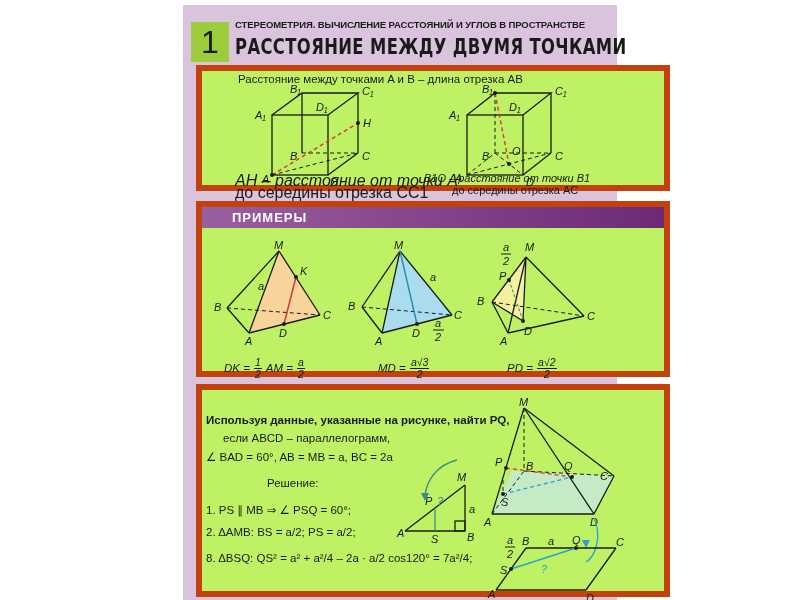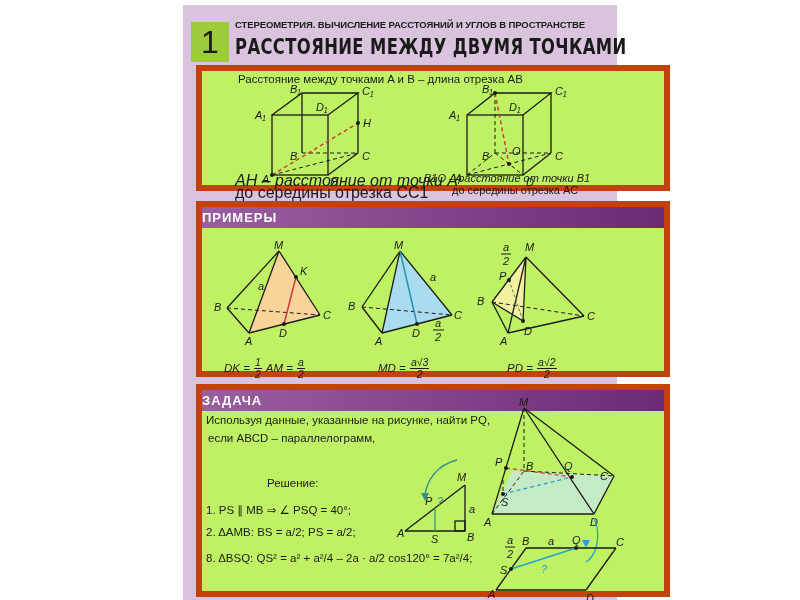--- a/index.html
+++ b/index.html
@@ -6,21 +6,21 @@
   html, body { width: 800px; height: 600px; background: #ffffff; overflow: hidden; }
   body { font-family: "Liberation Sans", sans-serif; color: #1a1a1a; position: relative; }
   .poster { position: absolute; left: 183px; top: 5px; width: 434px; height: 595px; background: #d9c3dd; }
   .num-box { position: absolute; left: 8px; top: 17px; width: 38px; height: 40px; background: #9ccb3c; font-size: 32px; display: flex; align-items: center; justify-content: center; color: #1a1a1a; }
   .subtitle { position: absolute; left: 52px; top: 14px; font-size: 9.5px; font-weight: bold; letter-spacing: -0.1px; color: #1a1a1a; white-space: nowrap; }
   .title { position: absolute; left: 52px; top: 30px; font-size: 21px; font-weight: bold; transform: scaleX(0.78); transform-origin: left; letter-spacing: 0.5px; color: #1a1a1a; white-space: nowrap; font-family: "DejaVu Sans", sans-serif; }
   .panel { position: absolute; left: 13px; width: 474px; background: #bef264; border: 6px solid #c2410c; }
   .p1 { top: 60px; height: 126px; }
   .p2 { top: 196px; height: 176px; }
   .p3 { top: 379px; height: 213px; }
-  .band { height: 21px; background: linear-gradient(90deg, #9a5fa0, #6c2a75); color: #ffffff; font-weight: bold; font-size: 13px; padding-left: 0; line-height: 21px; letter-spacing: 1px; }
+  .band { height: 21px; background: linear-gradient(90deg, #9a5fa0, #6c2a75); color: #ffffff; font-weight: bold; font-size: 13px; padding-left: 30px; line-height: 21px; letter-spacing: 1px; }
   .txt { position: absolute; font-size: 11.5px; white-space: nowrap; color: #1a1a1a; }
   .it { font-style: italic; }
   svg { position: absolute; overflow: visible; }
   svg text { font-family: "Liberation Sans", sans-serif; font-size: 11px; font-style: italic; fill: #1a1a1a; }
   .frac { display: inline-flex; flex-direction: column; align-items: center; vertical-align: middle; font-size: 10.5px; line-height: 11px; margin: 0 1px; }
   .frac .n { border-bottom: 1px solid #1a1a1a; padding: 0 1px; }
 </style>
 </head>
 <body>
 
@@ -186,25 +186,25 @@
     <div class="txt it" style="left:305px;top:150px;">
       <span>PD =</span>
       <span class="frac">
           <span class="n">a√2</span>
           <span>2</span>
         </span>
     </div>
   </div>
 
   <div class="panel p3">
-    <div class="band">ЗАДАЧА</div>
-    <div class="txt" style="left:4px;top:24px;">Используя данные, указанные на рисунке, найти PQ,</div>
-    <div class="txt" style="left:6px;top:42px;text-align:right;">если  ABCD – параллелограмм,</div>
+    <div class="txt" style="left:4px;top:24px;font-weight:bold;">Используя данные, указанные на рисунке, найти PQ,</div>
+    <div class="txt" style="left:21px;top:42px;text-align:right;">если  ABCD – параллелограмм,</div>
+    <div class="txt" style="left:4px;top:60px;">∠ BAD = 60°, AB = MB = a, BC = 2a</div>
     <div class="txt" style="left:65px;top:87px;">Решение:</div>
-    <div class="txt" style="left:4px;top:113px;">1. PS ∥ MB ⇒ ∠ PSQ = 40°;</div>
+    <div class="txt" style="left:4px;top:113px;">1. PS ∥ MB ⇒ ∠ PSQ = 60°;</div>
     <div class="txt" style="left:4px;top:136px;">2. ΔAMB:  BS = a/2; PS = a/2;</div>
     <div class="txt" style="left:4px;top:162px;">8. ΔBSQ:  QS² = a² + a²/4 – 2a · a/2 cos120° = 7a²/4;</div>
 
     <svg width="90" height="80" style="left:195px;top:65px;">
       <path d="M60,5 C40,10 30,25 28,40" stroke="#3a8c8c" stroke-width="1.3" fill="none"></path>
       <polygon points="24,38 32,38 28,46" fill="#3a8c8c"></polygon>
       <g stroke="#1a1a1a" stroke-width="1.3" fill="none">
         <line x1="8" y1="76" x2="68" y2="30"></line>
         <line x1="68" y1="30" x2="68" y2="76"></line>
         <line x1="8" y1="76" x2="68" y2="76"></line>

